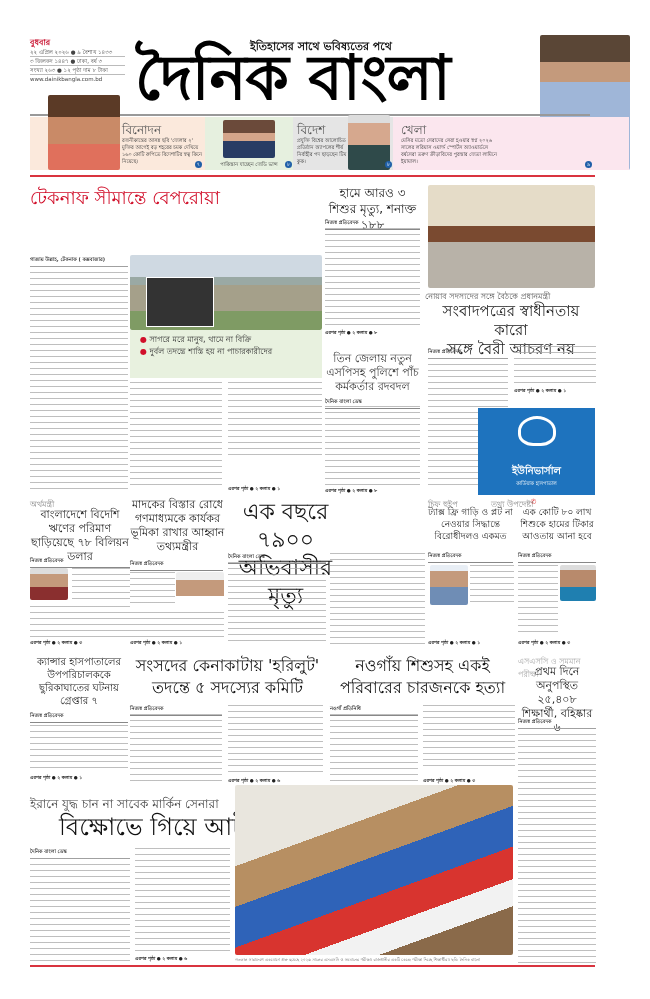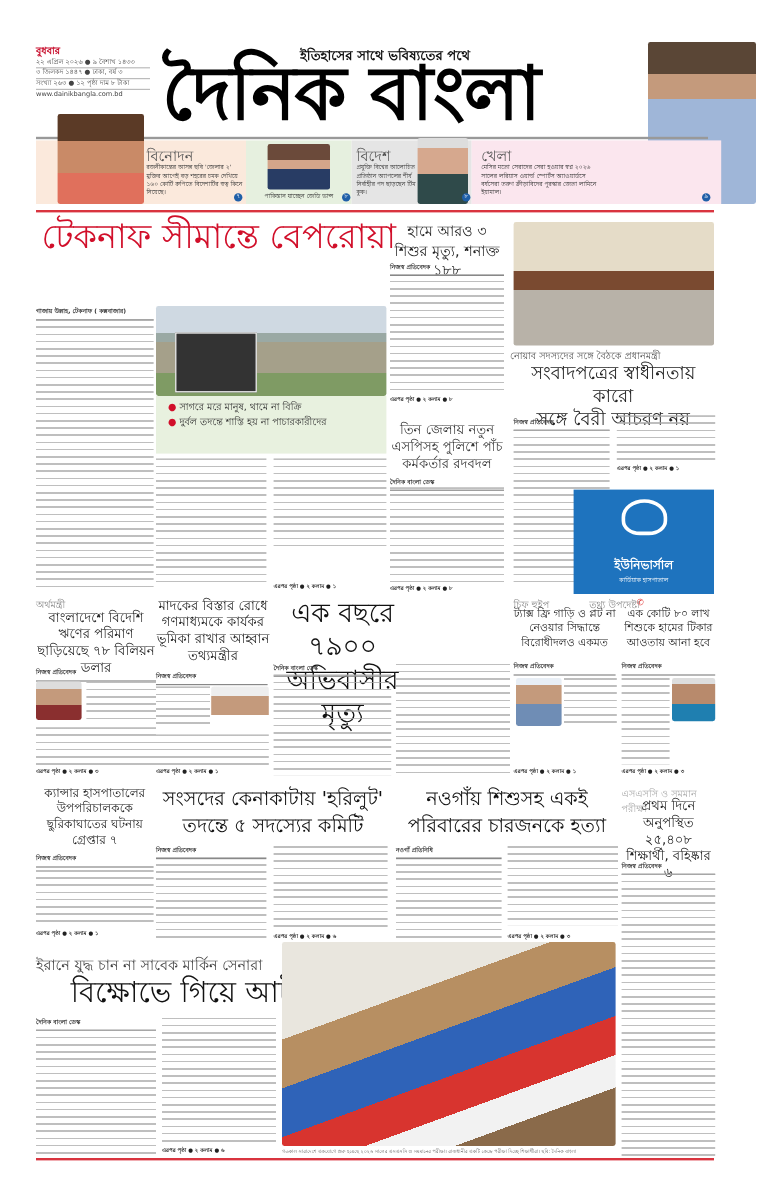--- a/index.html
+++ b/index.html
@@ -11,21 +11,21 @@
 .mast-meta .row{border-bottom:1px solid #bbb}
 .tagline{left:250px;top:38px;font-size:11px;font-weight:bold;color:#111}
 .masthead{left:135px;top:42px;width:340px;font-size:62px;font-weight:bold;color:#000;letter-spacing:-1px;line-height:72px;font-family:"DejaVu Serif",serif}
 .mast-rule{left:30px;top:114px;width:560px;height:2px;background:#999}
 .strip{top:117px;height:53px}
 .strip .sec{font-size:12px;color:#555;line-height:14px}
 .strip .txt{font-size:5px;color:#333;line-height:7px}
 .pg{display:inline-block;width:7px;height:7px;border-radius:50%;background:#1f5fa8;color:#fff;font-size:5px;text-align:center;line-height:7px}
 .photo{background:#bbb;border-radius:2px}
 .red-rule{height:2px;background:#d9343f}
-.lead-head{left:30px;top:180px;width:300px;font-size:28px;color:#d10f2a;text-align:right;line-height:36px}
+.lead-head{left:30px;top:180px;width:300px;font-size:18px;color:#d10f2a;text-align:left;line-height:36px}
 .byline{font-size:5px;font-weight:bold;color:#333;border-bottom:1px solid #888;padding-bottom:2px}
 .textblock{background:repeating-linear-gradient(180deg,#a9a9a9 0 1.3px,transparent 1.3px 6px);opacity:.75}
 .jump{font-size:4.5px;font-weight:bold;color:#222}
 .bullets{background:#e8f1df;padding:4px 10px}
 .bullets div{font-size:8px;color:#333;line-height:12px}
 .bullets .b{color:#d10f2a}
 .h2{font-size:14px;line-height:18px;color:#222;text-align:center}
 .h-big{font-size:22px;line-height:28px;color:#111;text-align:center}
 .kicker{font-size:8px;color:#888;text-align:left}
 .ad{background:#1e73be;color:#fff;text-align:center}
@@ -59,21 +59,21 @@
   <span class="abs pg" style="left:80px;top:44px">৮</span>
 </div>
 <div class="abs strip" style="left:293px;width:100px;background:#e5e5e5">
   <div class="abs" style="left:4px;top:6px;width:50px">
     <div class="sec">বিদেশ</div>
     <div class="txt">প্রযুক্তি বিশ্বের আলোচিত প্রতিষ্ঠান অ্যাপলের শীর্ষ নির্বাহীর পদ ছাড়ছেন টিম কুক।</div>
   </div>
   <div class="abs photo" style="left:55px;top:-2px;width:42px;height:55px;background:linear-gradient(180deg,#ddd 0 15%,#d6a88e 15% 55%,#2f4a4a 55%)"></div>
   <span class="abs pg" style="left:92px;top:44px">৮</span>
 </div>
-<div class="abs strip" style="left:393px;width:208px;background:#fbe6ee">
+<div class="abs strip" style="left:393px;width:236px;background:#fbe6ee">
   <div class="abs" style="left:8px;top:6px;width:100px">
     <div class="sec">খেলা</div>
     <div class="txt">মেসির মতো সেরাদের সেরা হওয়ার স্বপ্ন ২০২৬ সালের লরিয়াস ওয়ার্ল্ড স্পোর্টস অ্যাওয়ার্ডসে বর্ষসেরা তরুণ ক্রীড়াবিদের পুরস্কার জেতা লামিনে ইয়ামাল।</div>
   </div>
   <span class="abs pg" style="left:192px;top:44px">৯</span>
 </div>
 
 <div class="abs red-rule" style="left:30px;top:175px;width:565px"></div>
 
 <div class="abs lead-head">

